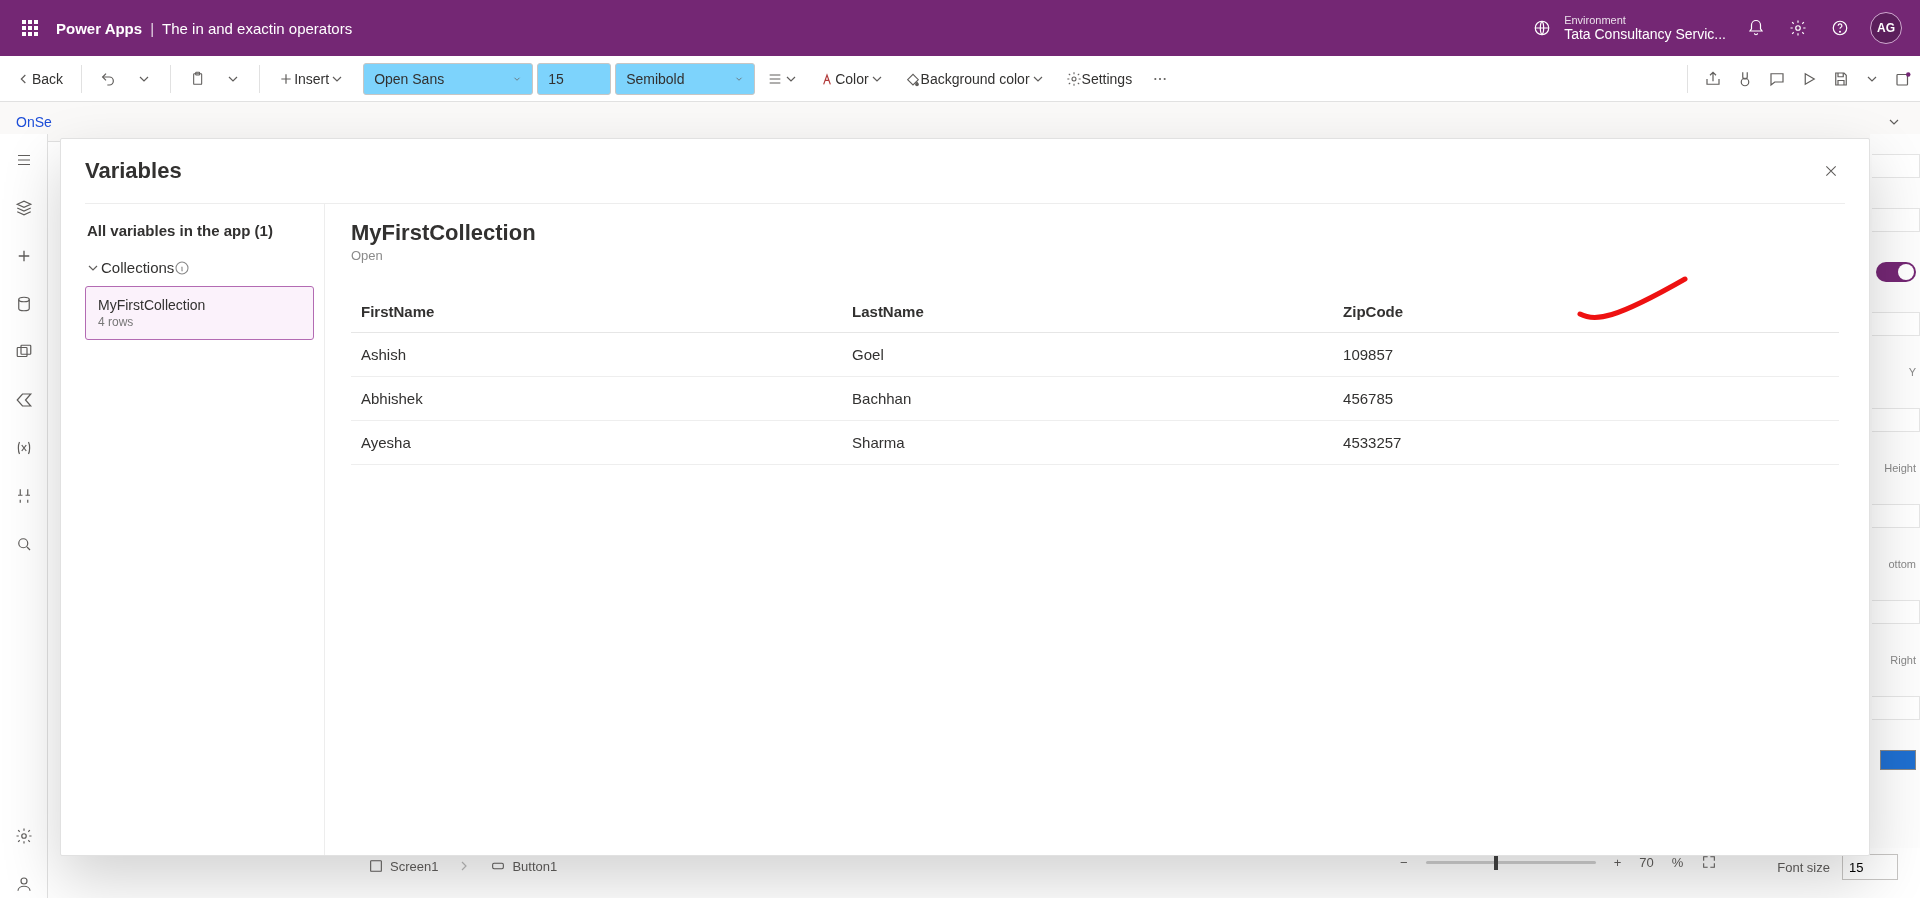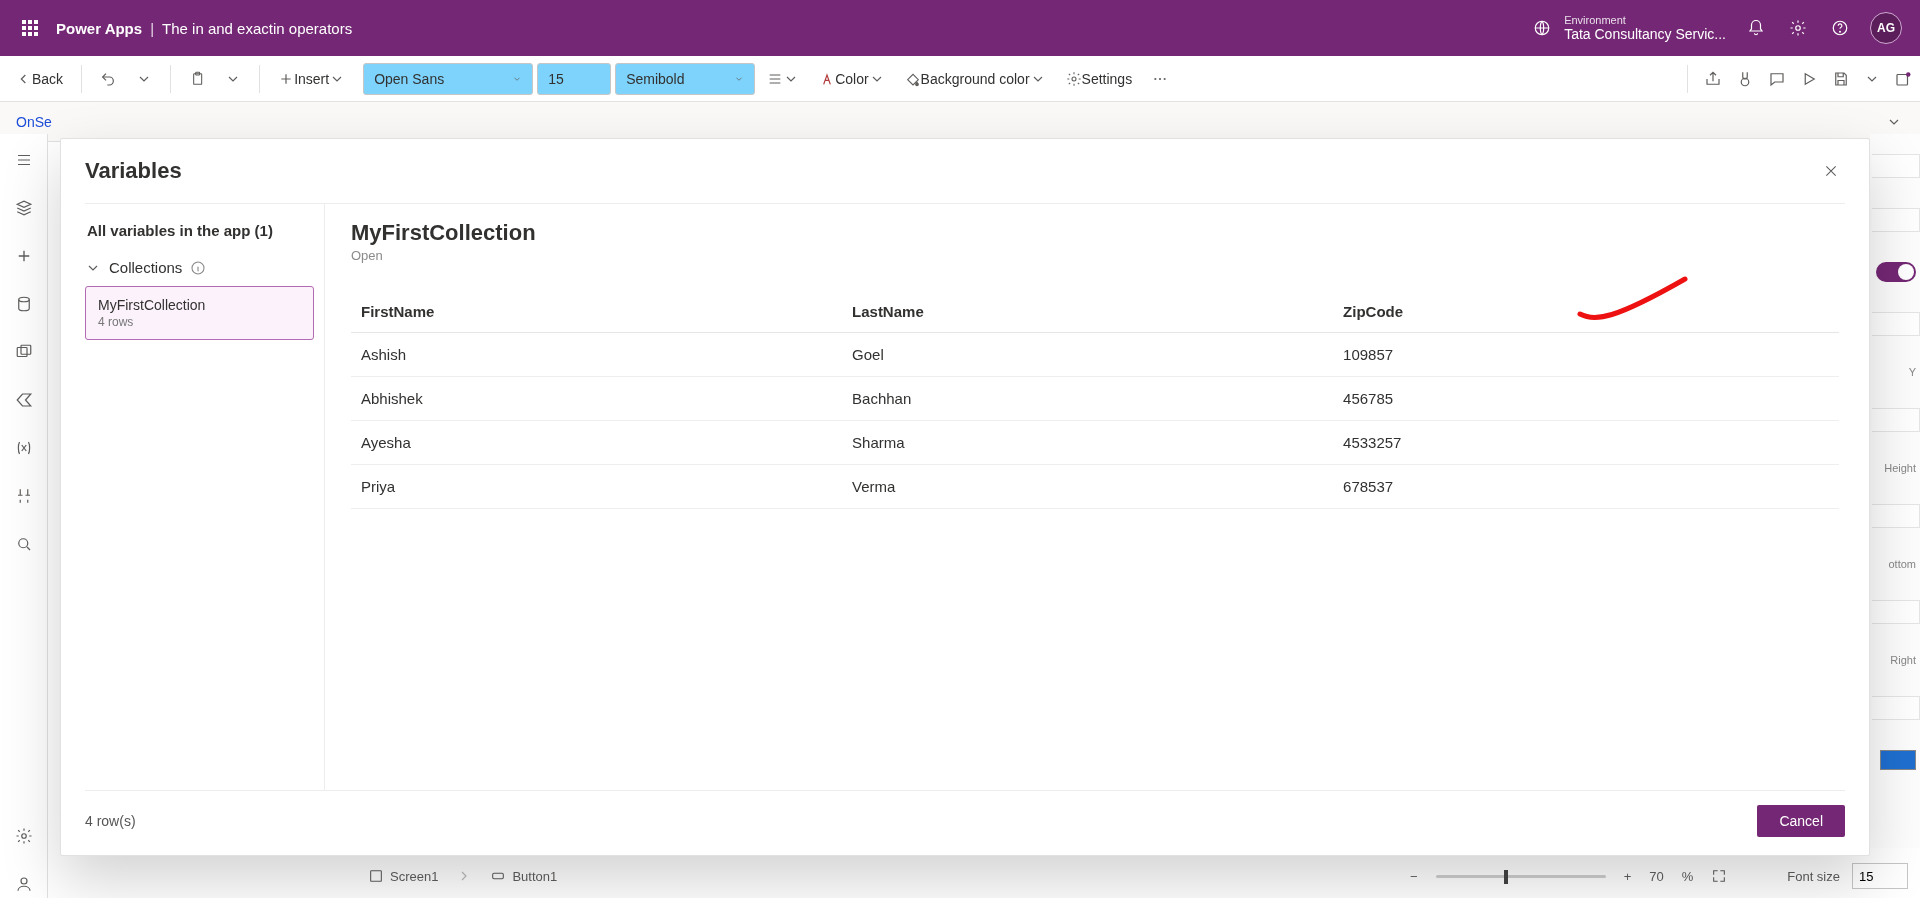--- a/index.html
+++ b/index.html
@@ -81,22 +81,22 @@
   display:flex; flex-direction:column; gap:30px; padding-top:20px; align-items:flex-end;
 }
 .rightstrip .stub { width:48px; height:24px; border:1px solid #e5e5e5; border-left:none; background:#fff;}
 .rightstrip .label { font-size:11px; color:#878787; padding-right:4px; align-self:flex-end;}
 .rightstrip .toggle { width:40px; height:20px; background:#742774; border-radius:10px; position:relative; margin-right:4px;}
 .rightstrip .toggle::after { content:""; position:absolute; right:2px; top:2px; width:16px; height:16px; background:#fff; border-radius:50%;}
 .rightstrip .colorbox { width:36px; height:20px; background:#1f6fd0; border:1px solid #888; margin-right:4px;}
 
 
 .bottomstrip {
-  position:absolute; left:48px; right:0; bottom:0; height:44px;
-  display:flex; align-items:center; padding:0 12px; font-size:13px; color:#605e5c;
+  position:absolute; left:48px; right:10px; bottom:0; height:44px;
+  display:flex; align-items:flex-start; padding:0 12px; font-size:13px; color:#605e5c;
 }
 .bread { display:flex; gap:10px; align-items:center; margin-left:300px;}
 .bread .crumb { display:flex; align-items:center; gap:6px; padding:4px 8px;}
 .bottomstrip .zoom { margin-left:auto; display:flex; align-items:center; gap:18px; margin-right:30px;}
 .slider-track { width:170px; height:3px; background:#cfcfcf; position:relative; border-radius:2px;}
 .slider-thumb { position:absolute; top:-5px; left:40%; width:4px; height:14px; background:#444;}
 .bottomstrip .prop-pair { display:flex; align-items:center; gap:12px; margin-left:30px;}
 .bottomstrip .num-input { width:56px; height:26px; border:1px solid #c8c6c4; padding:0 6px; font-size:13px;}
 
 
@@ -112,21 +112,21 @@
 .modal-header h1 { font-size:22px; font-weight:600; color:#323130;}
 .modal-header .close { margin-left:auto; width:28px; height:28px; display:flex; align-items:center; justify-content:center; color:#605e5c;}
 
 .modal-body {
   flex:1; display:flex; border-top:1px solid #ededed; margin:18px 24px 0 24px; min-height:0;
 }
 .var-side {
   width:240px; border-right:1px solid #ededed; padding:14px 10px 10px 0;
 }
 .var-side .allvars { font-size:15px; font-weight:700; color:#323130; padding:4px 2px;}
-.var-side .grouprow { display:flex; align-items:center; gap:8px; margin-top:16px; color:#323130; font-size:15px; }
+.var-side .grouprow { display:flex; align-items:center; gap:0; margin-top:16px; color:#323130; font-size:15px; }
 .var-side .grouprow .chevdown { transform:rotate(0deg); }
 .var-card {
   margin-top:10px; border:1px solid #b36bb3; background:#fbf2fb; border-radius:3px;
   padding:10px 12px;
 }
 .var-card .name { font-size:14px; color:#323130; }
 .var-card .meta { font-size:12px; color:#777; margin-top:2px;}
 
 .var-main {
   flex:1; padding:16px 6px 0 26px; position:relative; overflow:hidden;
@@ -545,33 +545,24 @@
             <tr>
               <td>Abhishek</td>
               <td>Bachhan</td>
               <td class="num">456785</td>
             </tr>
             <tr>
               <td>Ayesha</td>
               <td>Sharma</td>
               <td class="num">4533257</td>
             </tr>
-            <tr>
-              <td>Priya</td>
-              <td>Verma</td>
-              <td class="num">678537</td>
-            </tr>
           </tbody>
         </table>
 
         <svg class="red-swoosh" viewBox="0 0 120 50">
           <path d="M5 40 C 20 48, 40 45, 110 5" stroke="#e11" stroke-width="5" fill="none" stroke-linecap="round"></path>
         </svg>
       </div>
     </div>
 
-    <div class="modal-footer">
-      <span class="rowcount">4 row(s)</span>
-      <button class="cancel">Cancel</button>
-    </div>
   </div>
 
 </div>
 
 </body></html>

